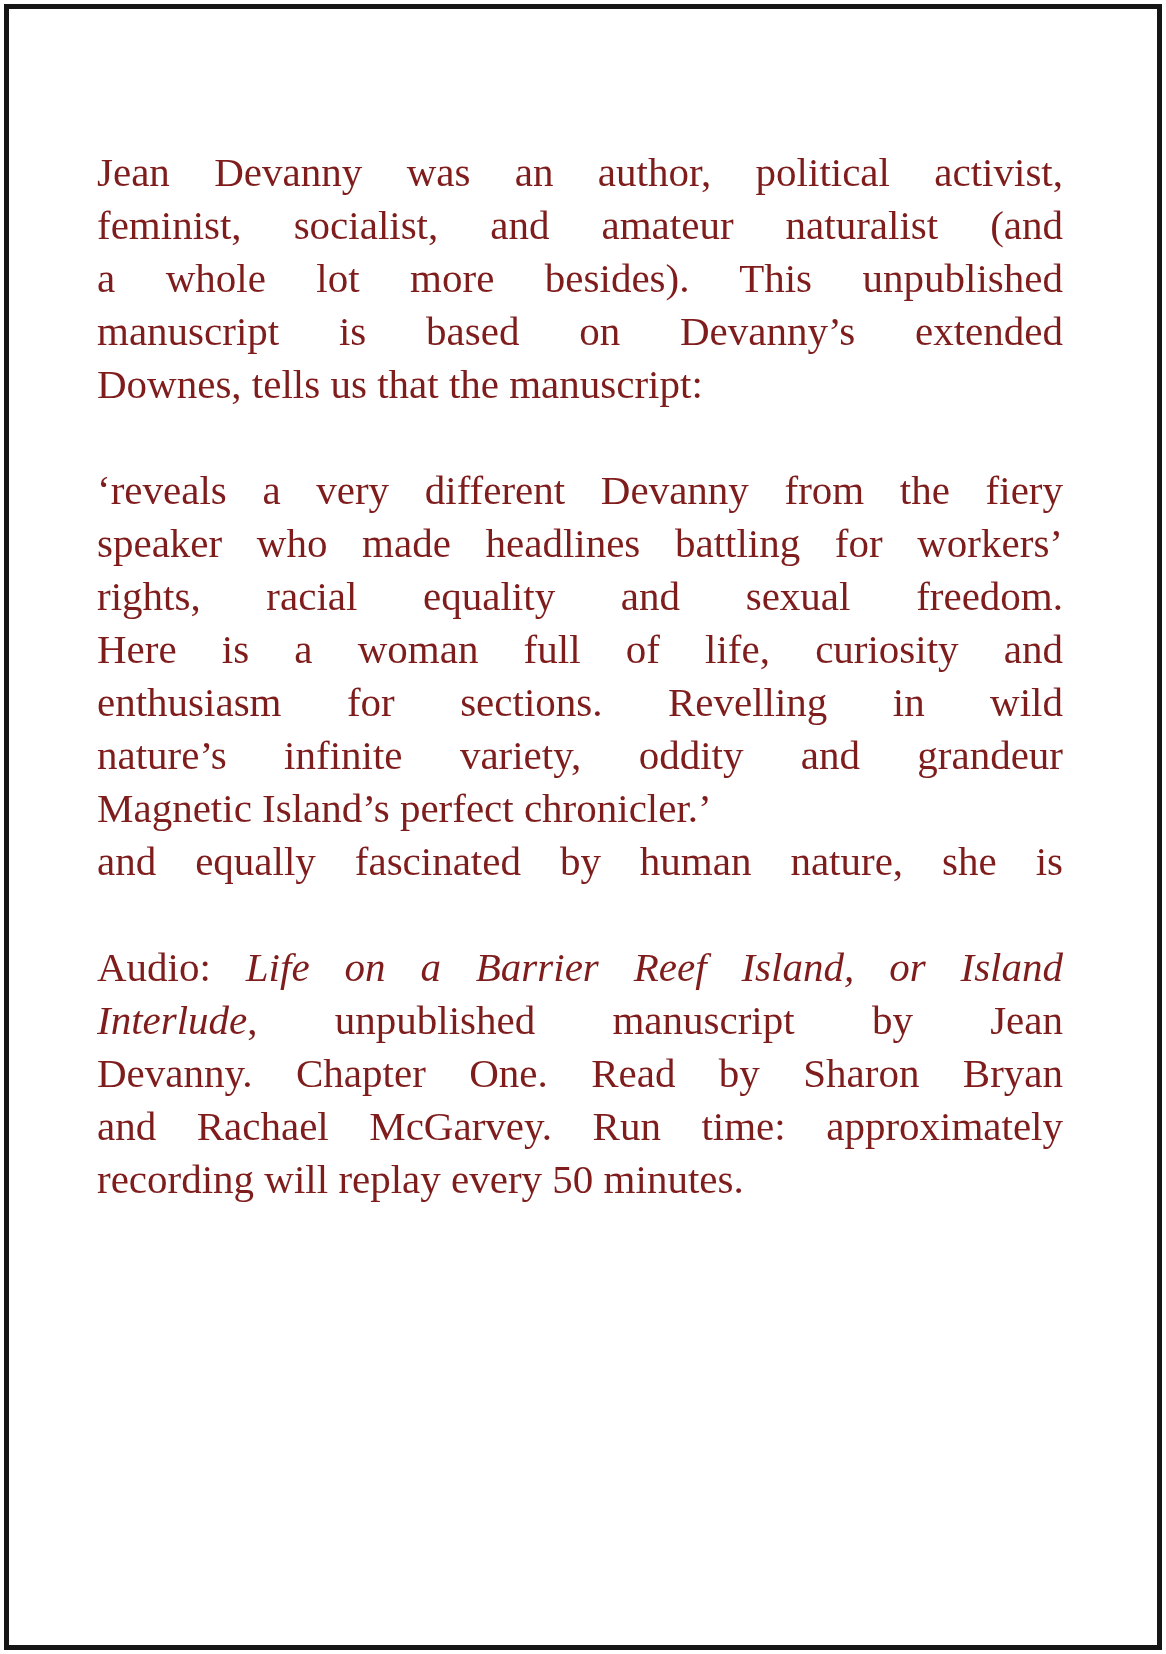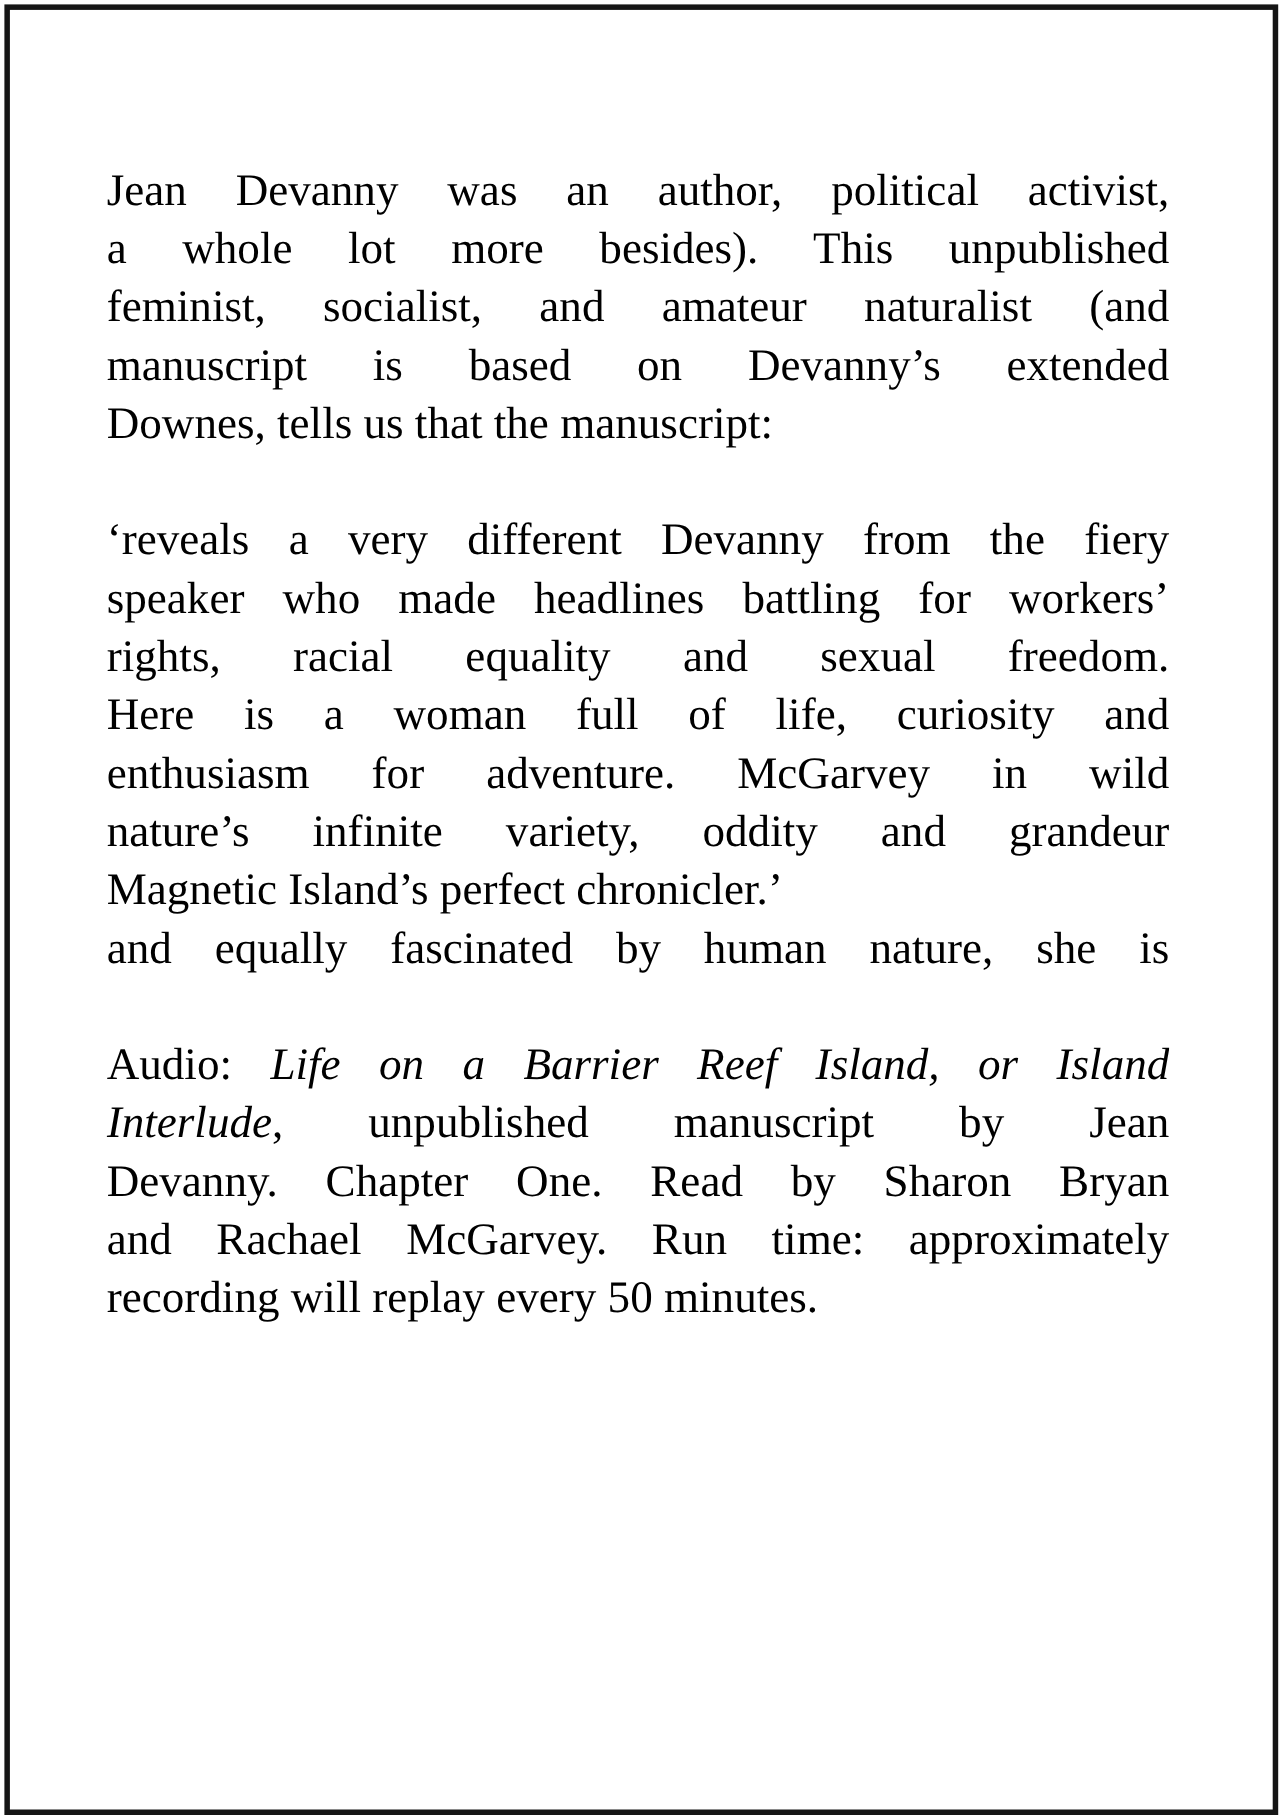--- a/index.html
+++ b/index.html
@@ -24,21 +24,21 @@
     pointer-events: none;
   }
   .text-block {
     position: absolute;
     left: 97px;
     top: 146px;
     width: 966px;
     font-family: "Liberation Serif", "DejaVu Serif", serif;
     font-size: 41px;
     line-height: 53px;
-    color: #000000;
+    color: #7f1d1d;
     text-rendering: optimizeLegibility;
   }
   .para {
     margin: 0 0 53px 0;
   }
   .para:last-child {
     margin-bottom: 16px;
     font-family: Liberation Serif, serif;
   }
   .line {
@@ -58,32 +58,32 @@
 </head>
 <body>
 
 <div class="page">
   <div class="border-frame"></div>
 
   <main class="text-block">
 
     <div class="para">
       <div class="line"><span>Jean Devanny was an author, political activist,</span></div>
+      <div class="line"><span>feminist, socialist, and amateur naturalist (and</span></div>
       <div class="line"><span>a whole lot more besides). This unpublished</span></div>
-      <div class="line"><span>feminist, socialist, and amateur naturalist (and</span></div>
       <div class="line"><span>manuscript is based on Devanny’s extended</span></div>
       <div class="line last"><span>Downes, tells us that the manuscript:</span></div>
     </div>
 
     <div class="para">
       <div class="line"><span>‘reveals a very different Devanny from the fiery</span></div>
       <div class="line"><span>speaker who made headlines battling for workers’</span></div>
       <div class="line"><span>rights, racial equality and sexual freedom.</span></div>
       <div class="line"><span>Here is a woman full of life, curiosity and</span></div>
-      <div class="line"><span>enthusiasm for adventure. McGarvey in wild</span></div>
+      <div class="line"><span>enthusiasm for sections. Revelling in wild</span></div>
       <div class="line"><span>nature’s infinite variety, oddity  and grandeur</span></div>
       <div class="line last"><span>Magnetic Island’s perfect chronicler.’</span></div>
       <div class="line"><span>and equally fascinated by human nature, she is</span></div>
     </div>
 
     <div class="para">
       <div class="line"><span>Audio: </span><span class="it">Life on a Barrier Reef Island, or Island</span></div>
       <div class="line"><span class="it">Interlude</span><span>, unpublished manuscript by Jean</span></div>
       <div class="line"><span>Devanny. Chapter One. Read by Sharon Bryan</span></div>
       <div class="line"><span>and Rachael McGarvey. Run time: approximately</span></div>

